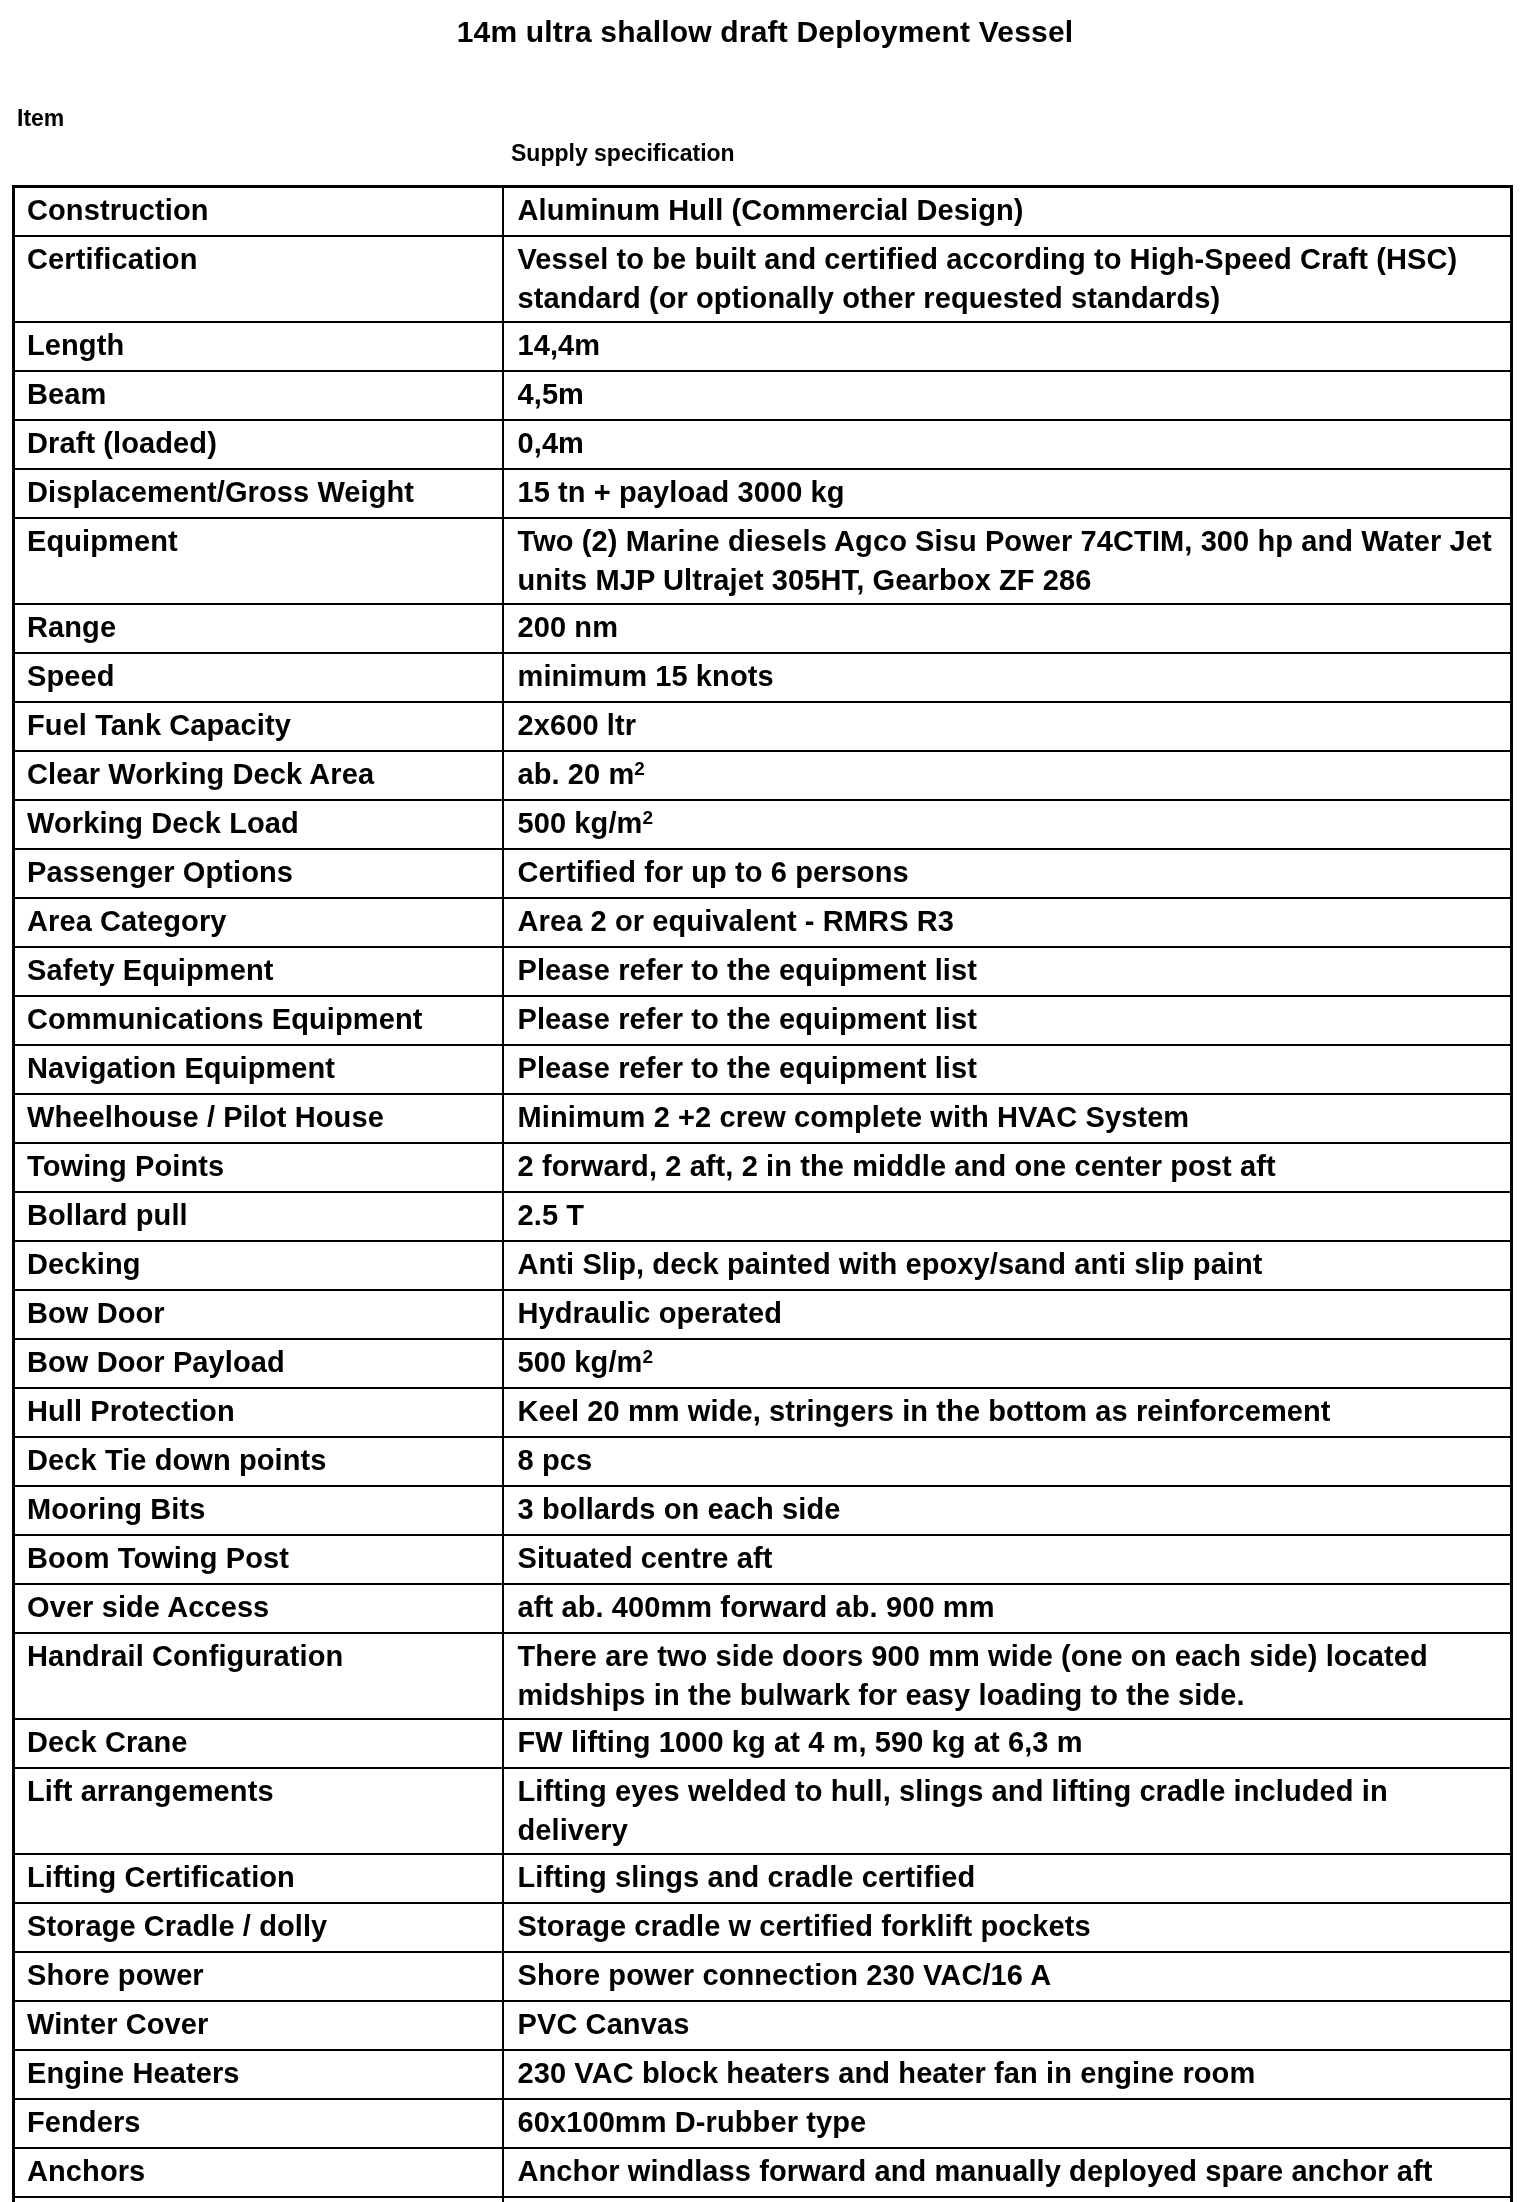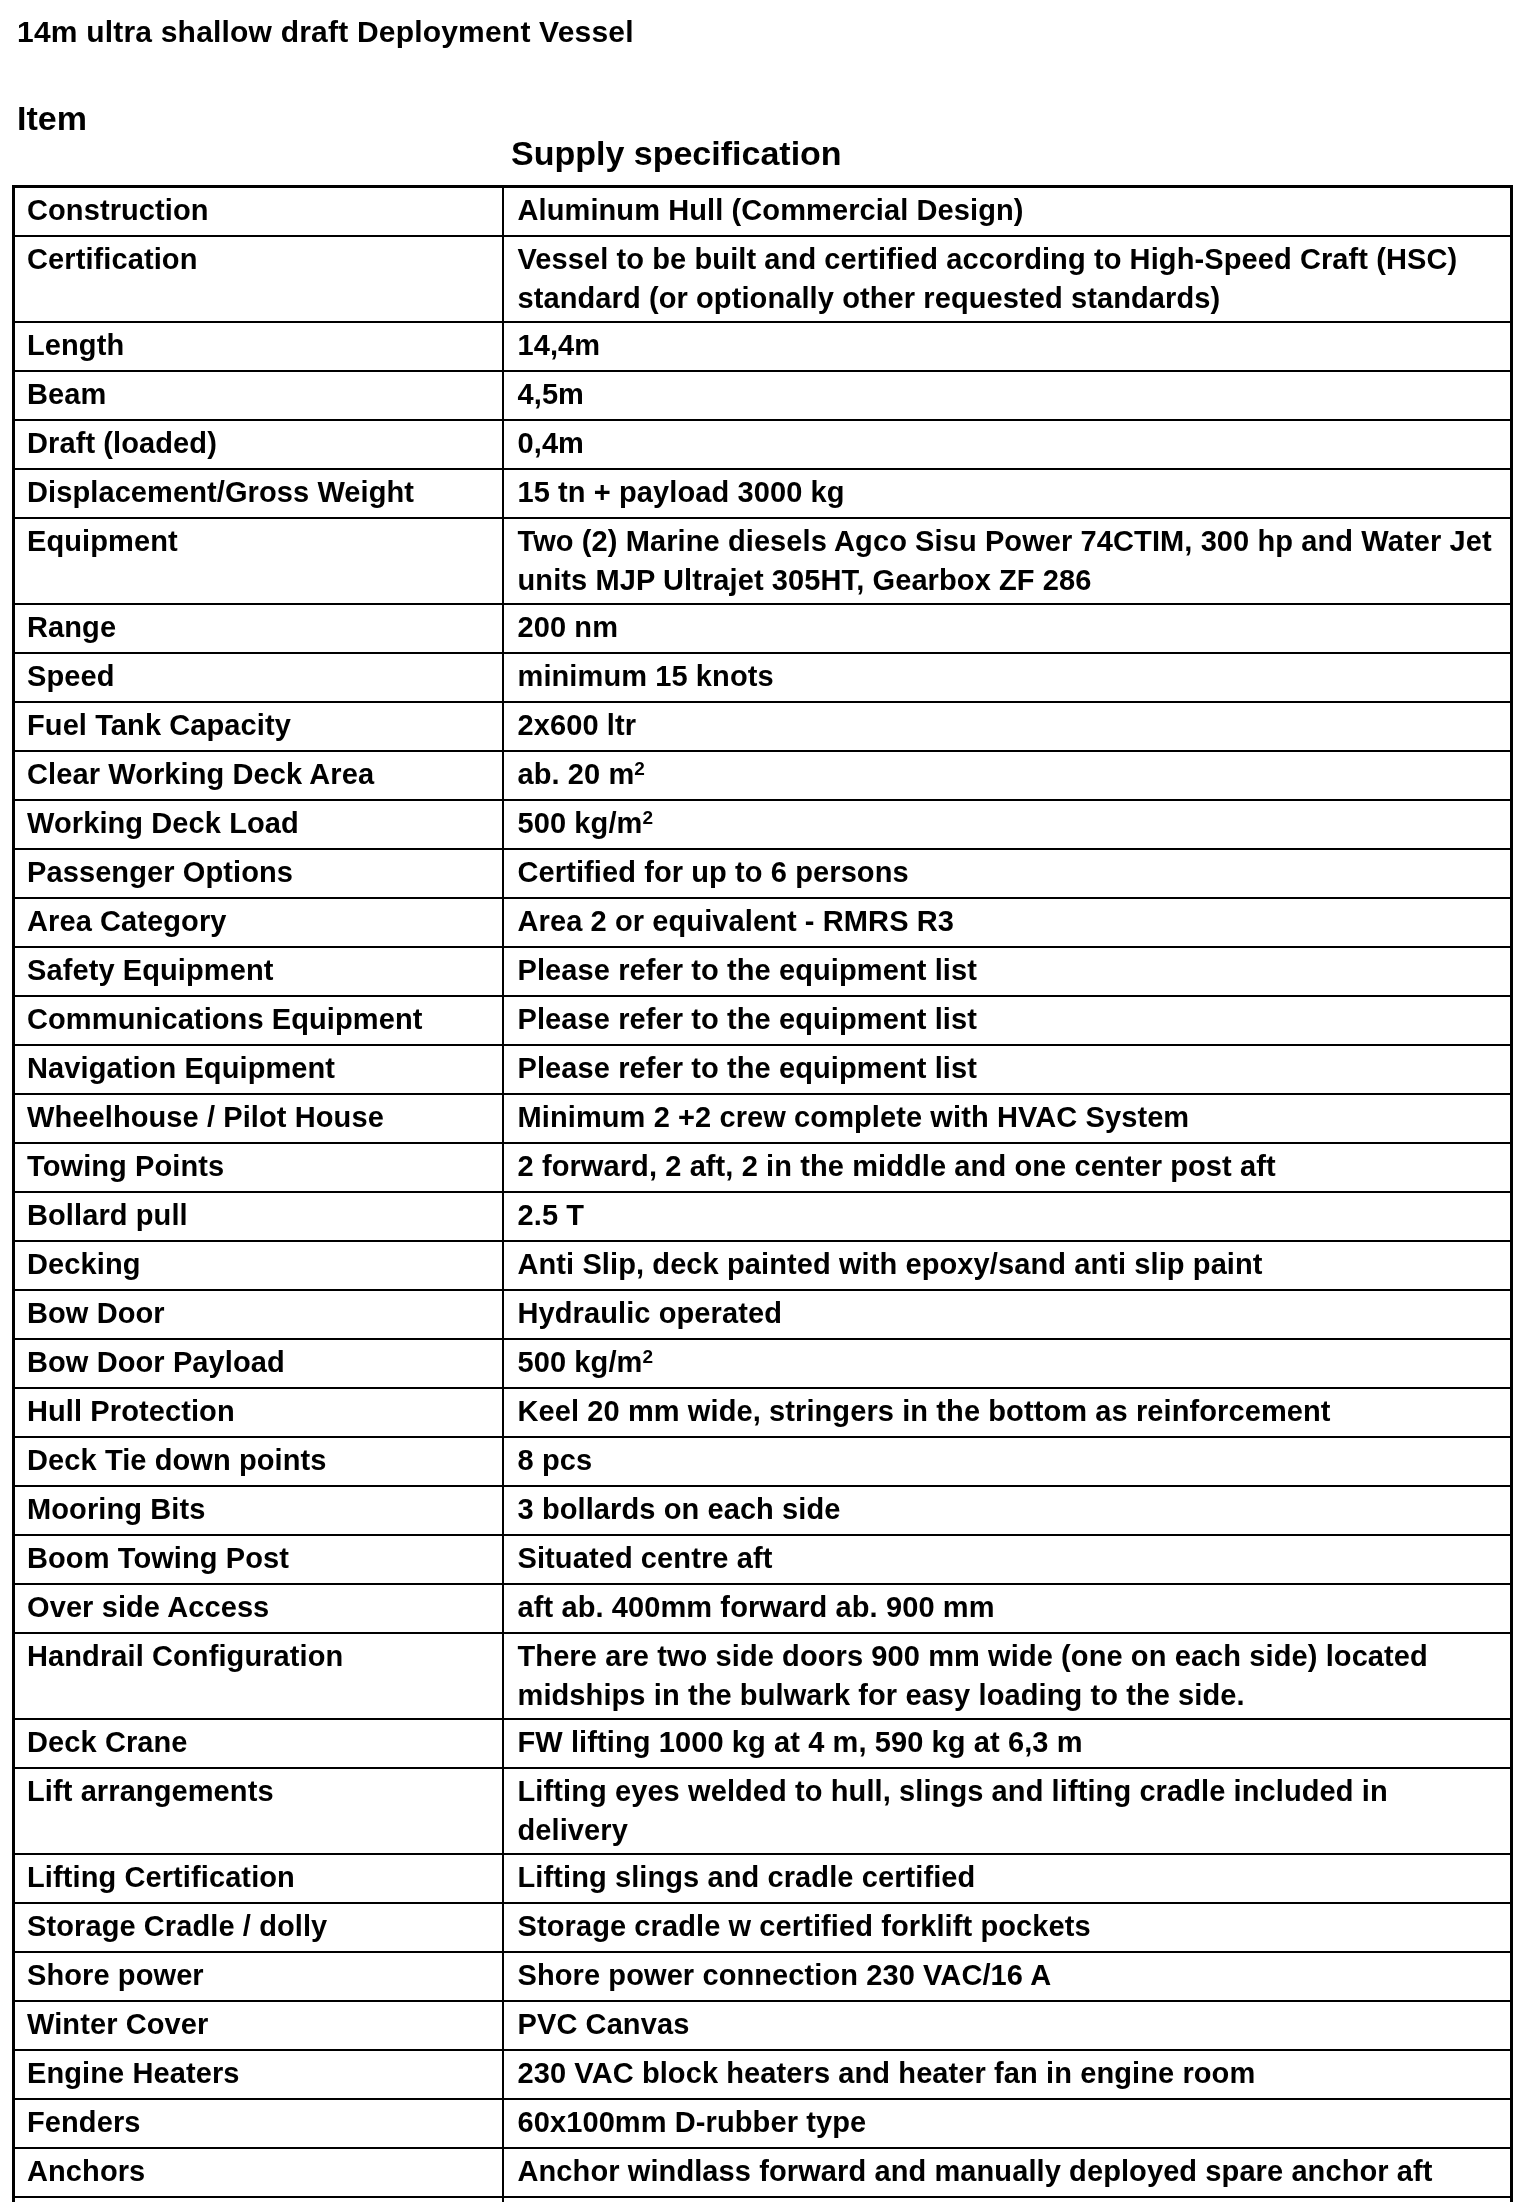--- a/index.html
+++ b/index.html
@@ -20,25 +20,26 @@
     height: 2202px;
     padding: 14px 13px 0 12px;
     overflow: hidden;
   }
   .doc-title {
     font-size: 30px;
     font-weight: bold;
     margin: 0 0 0 5px;
     line-height: 36px;
     letter-spacing: 0.2px;
+    text-align: center;
   }
   .col-headers {
     display: flex;
     margin: 50px 0 14px 5px;
-    font-size: 34px;
+    font-size: 23px;
     font-weight: bold;
     line-height: 36px;
   }
   .col-headers .h-item {
     width: 494px;
     flex: 0 0 494px;
   }
   .col-headers .h-spec {
     flex: 1 1 auto;
     margin-top: 35px;

